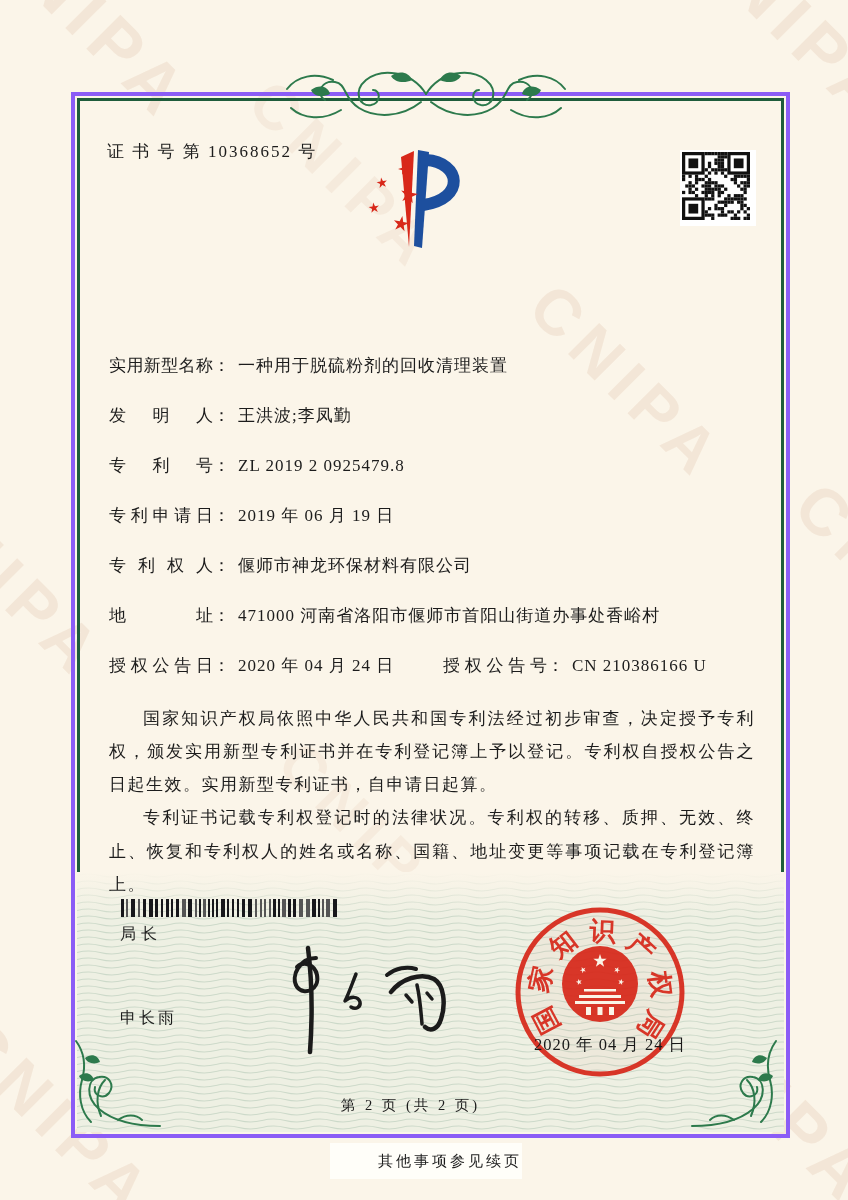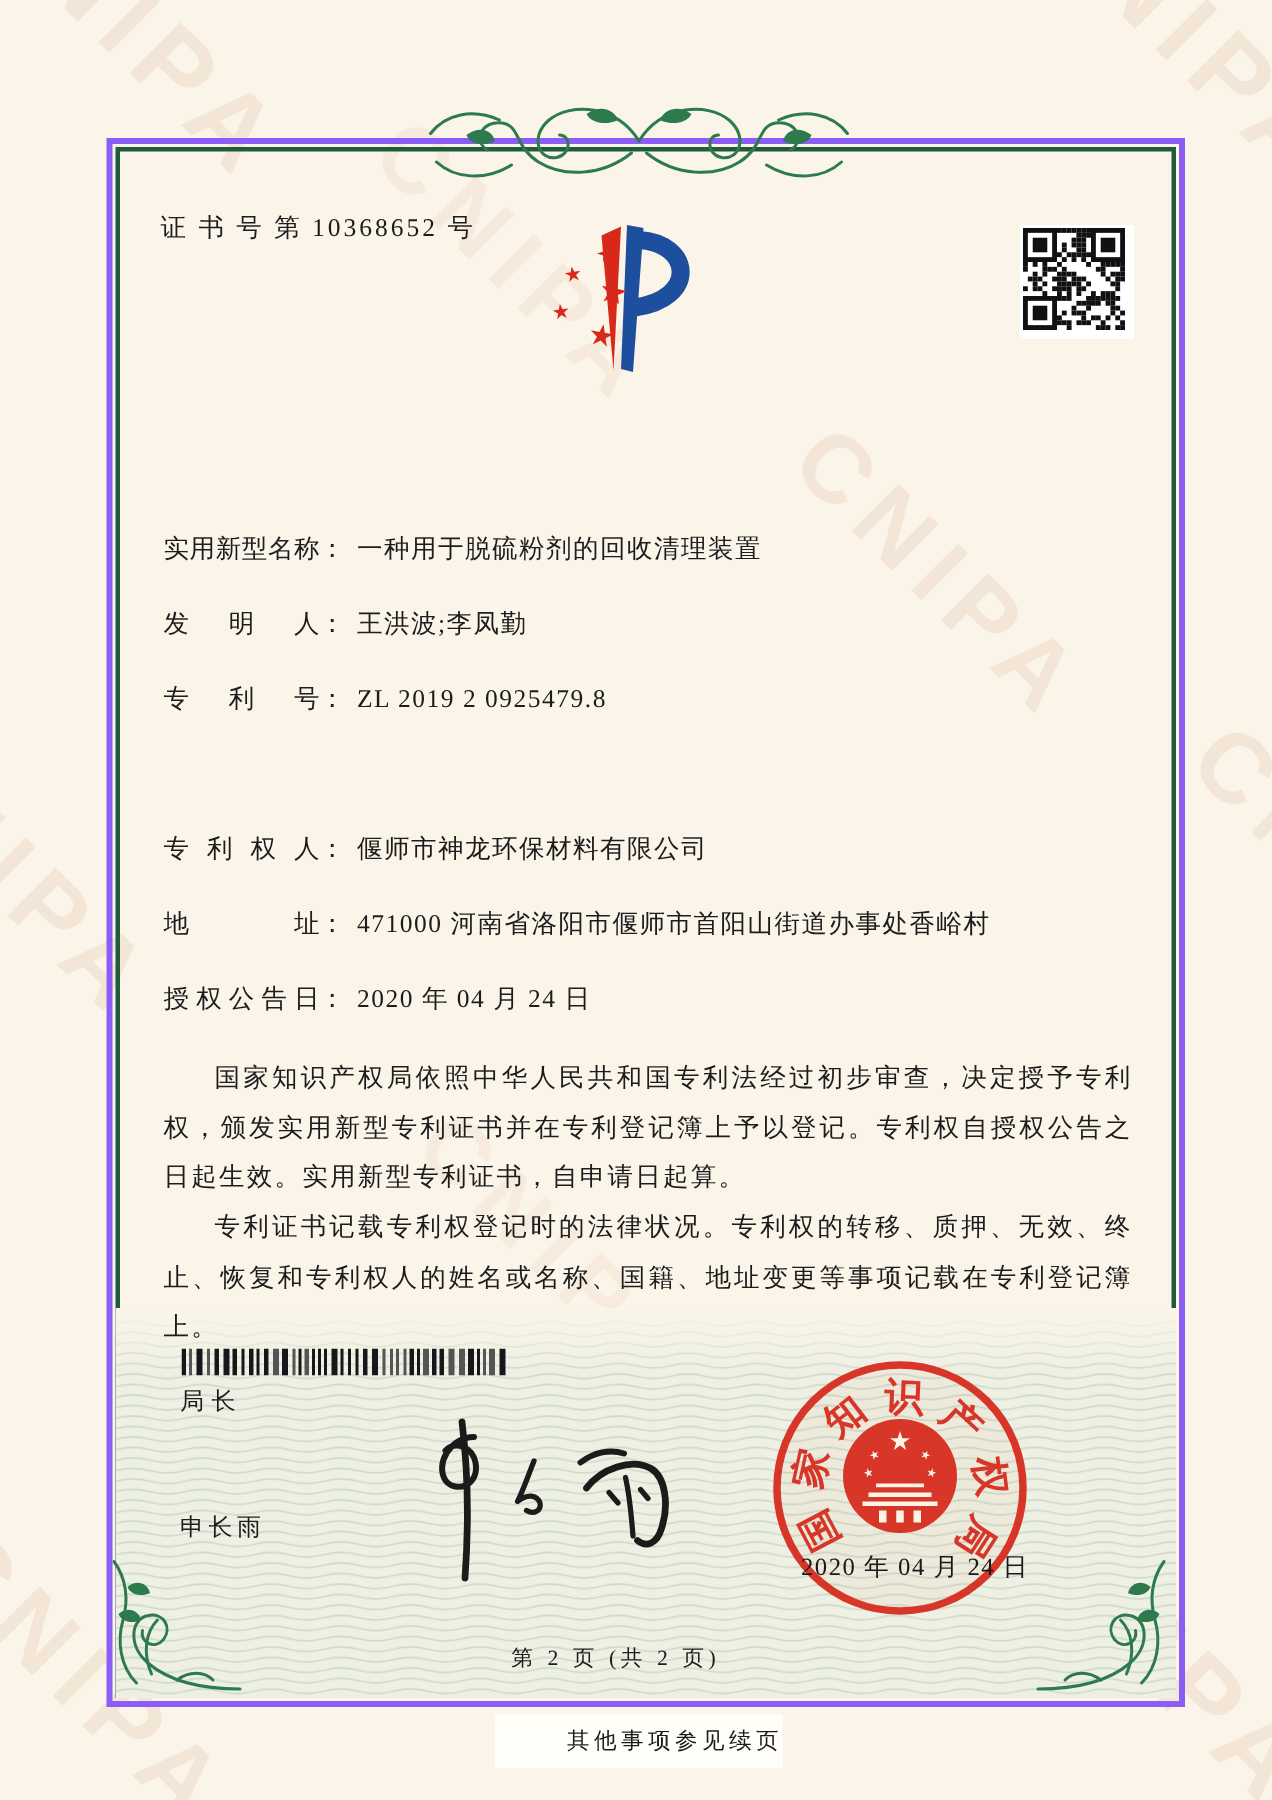--- a/index.html
+++ b/index.html
@@ -254,28 +254,34 @@
 
     <div class="frow" style="top:258px">
       <span class="flabel">实用新型名称</span><span class="fcolon">：</span><span class="fval">一种用于脱硫粉剂的回收清理装置</span>
     </div>
     <div class="frow" style="top:308px">
       <span class="flabel">发明人</span><span class="fcolon">：</span><span class="fval">王洪波;李凤勤</span>
     </div>
     <div class="frow" style="top:358px">
       <span class="flabel">专利号</span><span class="fcolon">：</span><span class="fval">ZL 2019 2 0925479.8</span>
     </div>
+    <div class="frow" style="top:408px">
+      <span class="flabel">专利申请日</span><span class="fcolon">：</span><span class="fval">2019 年 06 月 19 日</span>
+    </div>
     <div class="frow" style="top:458px">
       <span class="flabel">专利权人</span><span class="fcolon">：</span><span class="fval">偃师市神龙环保材料有限公司</span>
     </div>
     <div class="frow" style="top:508px">
       <span class="flabel">地址</span><span class="fcolon">：</span><span class="fval">471000 河南省洛阳市偃师市首阳山街道办事处香峪村</span>
     </div>
     <div class="frow" style="top:558px">
       <span class="flabel">授权公告日</span><span class="fcolon">：</span><span class="fval">2020 年 04 月 24 日</span>
+      <span class="g2">
+        <span class="flabel">授权公告号</span><span class="fcolon">：</span><span class="fval">CN 210386166 U</span>
+      </span>
     </div>
 
     <div class="paras">
       <p>国家知识产权局依照中华人民共和国专利法经过初步审查，决定授予专利权，颁发实用新型专利证书并在专利登记簿上予以登记。专利权自授权公告之日起生效。实用新型专利证书，自申请日起算。</p>
       <p>专利证书记载专利权登记时的法律状况。专利权的转移、质押、无效、终止、恢复和专利权人的姓名或名称、国籍、地址变更等事项记载在专利登记簿上。</p>
     </div>
 
     <div class="barcode">
       <svg id="bc-svg" width="220" height="18" viewBox="0 0 220 18">
           <rect x="0" y="0" width="3" height="18" fill="#17171b"></rect>

